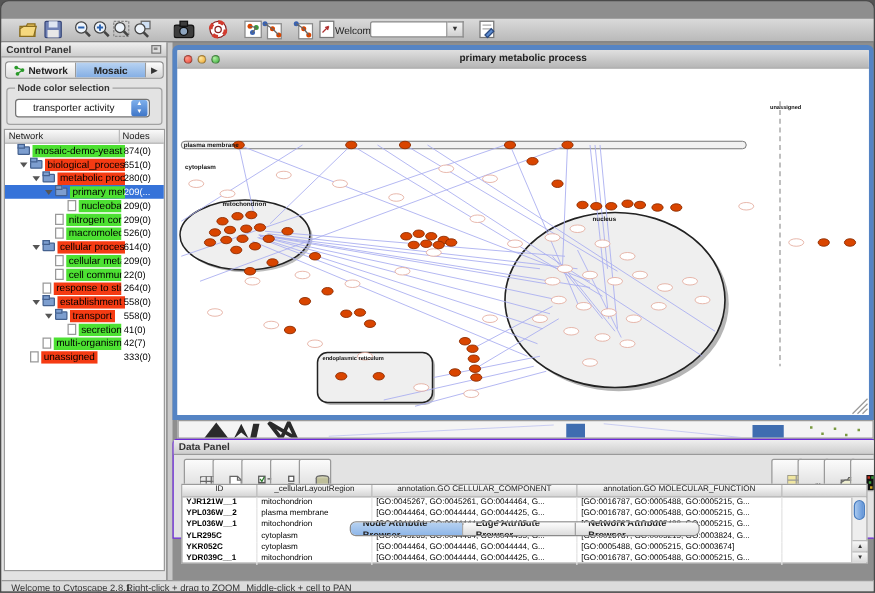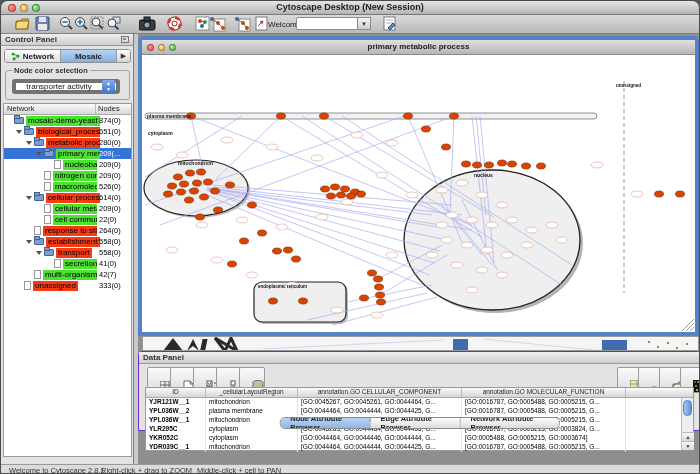--- a/index.html
+++ b/index.html
@@ -33,21 +33,21 @@
   .cptabs{position:absolute;left:3px;top:15px;width:127px;height:14px;display:flex;
     border:1px solid #8f8f8f;border-radius:3px;overflow:hidden;background:#fff;}
   .cptab{flex:1;display:flex;align-items:center;justify-content:center;font-size:8px;font-weight:bold;color:#222;
     background:linear-gradient(#fdfdfd,#dedede);border-right:1px solid #9a9a9a;}
   .cptab.sel{background:linear-gradient(#b9d3f2,#84aee4);}
   .cptab-arrow{width:13px;display:flex;align-items:center;justify-content:center;
     background:linear-gradient(#fdfdfd,#d5d5d5);font-size:7px;color:#333;}
   .netglyph{width:9px;height:9px;margin-right:3px;}
   .groupbox{position:absolute;left:4px;top:36px;width:125px;height:30px;border:1px solid #a2a2a2;border-radius:3px;}
   .legend{position:absolute;left:6px;top:-5px;background:#e3e3e3;padding:0 2px;font-size:7.5px;font-weight:bold;color:#333;}
-  .dropdown{position:absolute;left:6px;top:8px;width:108px;height:15px;background:#fff;border:4px solid #737373;
+  .dropdown{position:absolute;left:6px;top:8px;width:108px;height:15px;background:#fff;border:1px solid #737373;
     border-radius:3px;font-size:8px;display:flex;align-items:center;}
   .dropdown .val{flex:1;text-align:center;color:#111;}
   .stepper{width:13px;height:13px;margin-right:1px;border-radius:2px;background:linear-gradient(#7fb0ec,#3f76c8);
     color:#fff;font-size:5px;line-height:6px;text-align:center;}
   .checkrow{position:absolute;left:8px;top:72px;height:12px;display:flex;align-items:center;}
   .checkbox{width:10px;height:10px;border-radius:2px;border:1px solid #3a6cb4;
     background:linear-gradient(#7fb0ec,#3f76c8);color:#fff;font-size:9px;line-height:9px;text-align:center;margin-right:4px;}
   .checklbl{font-size:8px;color:#111;}
   .treewrap{position:absolute;left:2px;top:69px;width:129px;height:354px;background:#fff;border:1px solid #9a9a9a;}
   .theader{display:flex;height:11px;background:linear-gradient(#fafafa,#d8d8d8);border-bottom:1px solid #aaa;font-size:7.5px;color:#222;}
@@ -102,26 +102,20 @@
   
   .statusbar{position:absolute;left:0;top:463px;width:100%;height:11px;background:#dcdcdc;border-top:1px solid #999;}
   .statusbar span{position:absolute;top:1px;font-size:7.5px;color:#333;}
   .splitter{position:absolute;left:133px;top:33px;width:4px;height:430px;background:#c9c9c9;}
 </style>
 </head>
 <body>
 
 <div id="app">
 
-  <div class="titlebar">
-    <span class="tl r"></span>
-    <span class="tl y"></span>
-    <span class="tl g"></span>
-    <div class="wtitle">Cytoscape Desktop (New Session)</div>
-  </div>
 
   <div class="toolbar">
     <button class="tbtn" style="left:13px">
       <svg width="15" height="15">
           <path d="M1 5 h5 l1-2 h6 v10 h-12 z" fill="#e8c35c" stroke="#8a6d1d"></path>
           <path d="M1 7 l3-2 h10 l-2 8 h-11 z" fill="#f5d87e" stroke="#8a6d1d"></path>
         </svg></button>
     <button class="tbtn" style="left:33px">
       <svg width="15" height="15">
           <rect x="1" y="1" width="13" height="13" rx="1" fill="#6f81b5" stroke="#39487a"></rect>

